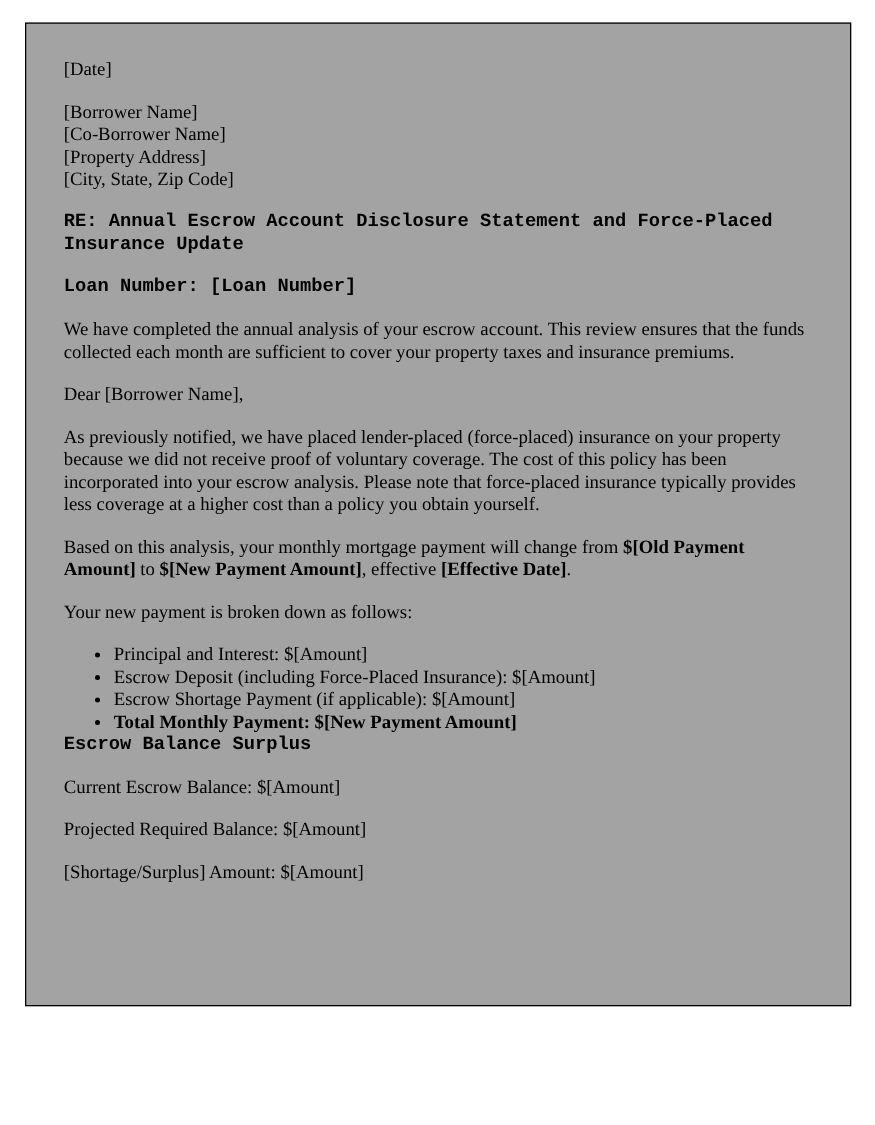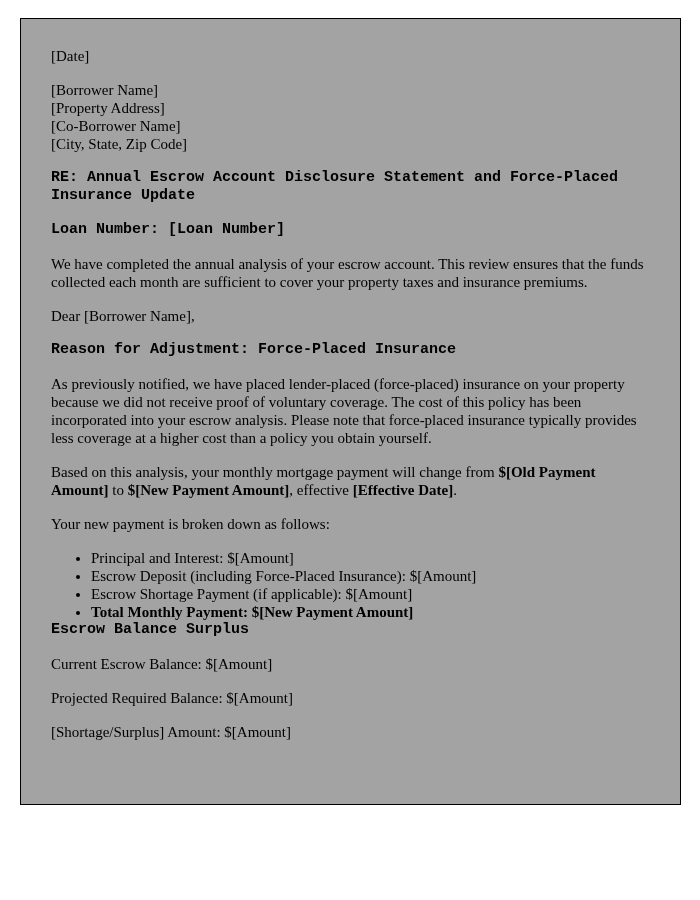--- a/index.html
+++ b/index.html
@@ -55,34 +55,33 @@
 <body>
 
 <div class="page">
   <div class="letter-frame">
     <div class="letter-content">
 
       <p>[Date]</p>
 
       <div class="block address-block">
         <div>[Borrower Name]</div>
+        <div>[Co-Borrower Name]</div>
         <div>[Property Address]</div>
-        <div>[Co-Borrower Name]</div>
         <div>[City, State, Zip Code]</div>
       </div>
 
       <p class="heading">RE: Annual Escrow Account Disclosure Statement and Force-Placed Insurance Update</p>
 
       <p class="heading">Loan Number: [Loan Number]</p>
 
       <p>We have completed the annual analysis of your escrow account. This review ensures that the funds collected each month are sufficient to cover your property taxes and insurance premiums.</p>
 
       <p>Dear [Borrower Name],</p>
 
-      <p class="heading">Reason for Adjustment: Force-Placed Insurance</p>
 
       <p>As previously notified, we have placed lender-placed (force-placed) insurance on your property because we did not receive proof of voluntary coverage. The cost of this policy has been incorporated into your escrow analysis. Please note that force-placed insurance typically provides less coverage at a higher cost than a policy you obtain yourself.</p>
 
 
       <p><span>Based on this analysis, your monthly mortgage payment will change from </span><b>$[Old Payment Amount]</b><span> to </span><b>$[New Payment Amount]</b><span>, effective </span><b>[Effective Date]</b><span>.</span></p>
 
       <p>Your new payment is broken down as follows:</p>
 
       <ul class="breakdown">
           <li><span>Principal and Interest: $[Amount]</span></li>

